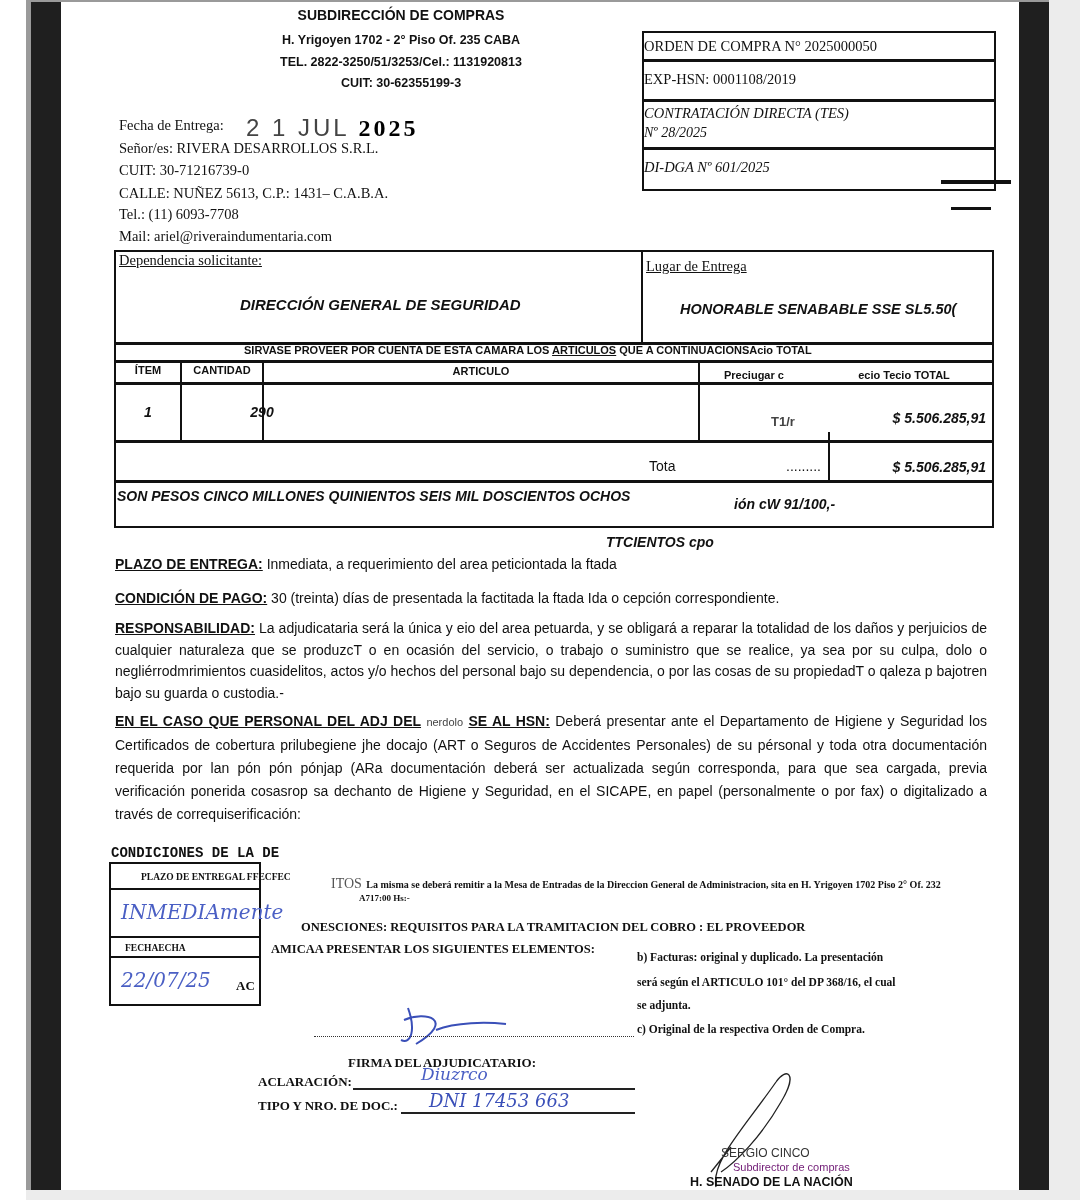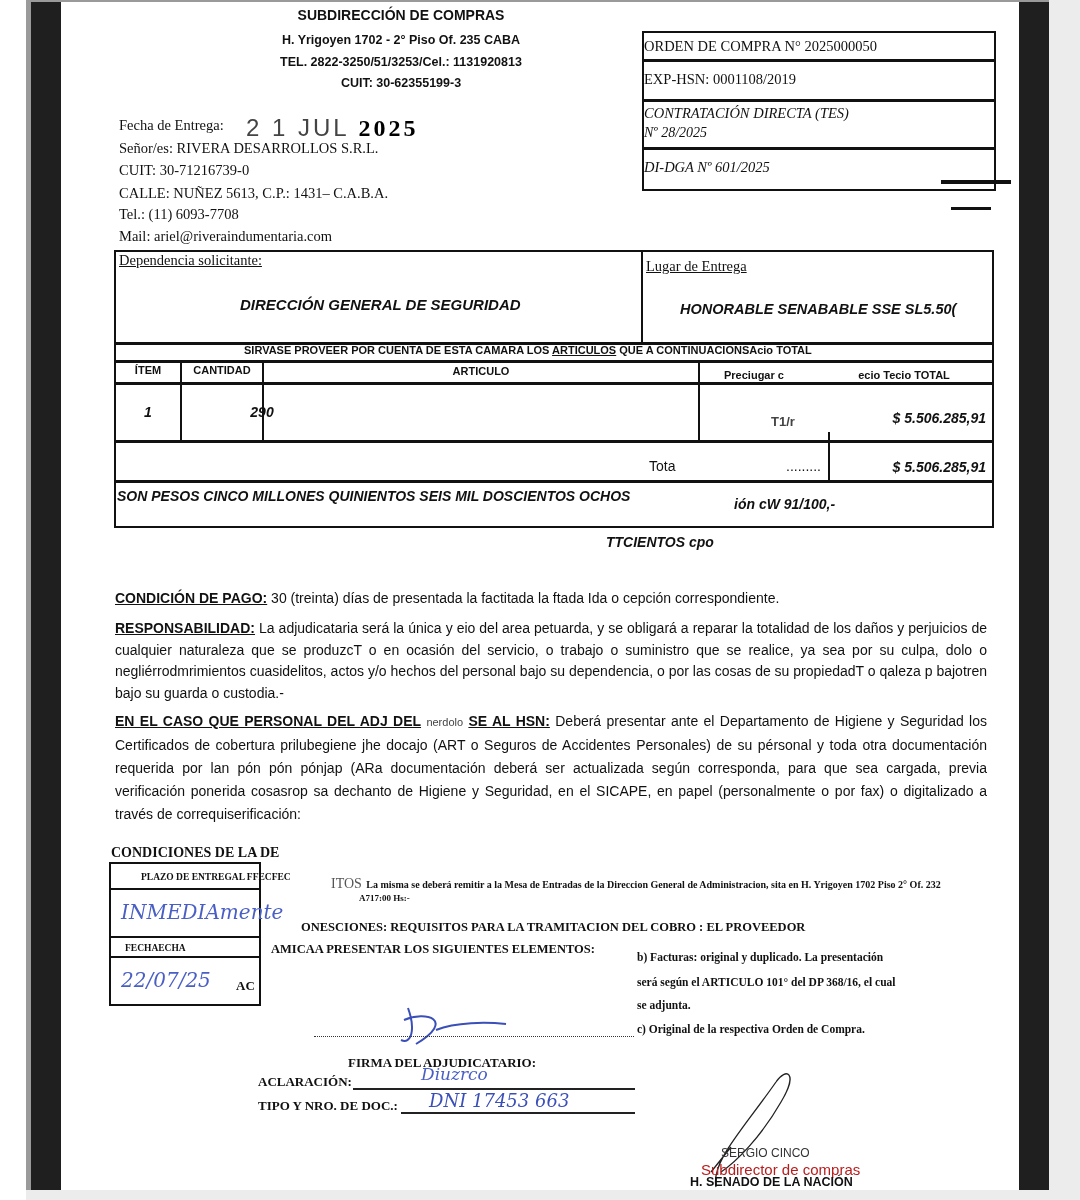--- a/index.html
+++ b/index.html
@@ -39,21 +39,21 @@
   .ulabel { font-family: "Liberation Serif", serif; font-size: 14.5px; text-decoration: underline; }
   .bi { font-weight: bold; font-style: italic; }
 
   .th { font-size: 11px; font-weight: bold; position: absolute; text-align: center; }
 
   
   .para { left: 54px; width: 872px; font-size: 14px; line-height: 21.5px; text-align: justify; }
   .para .k { font-weight: bold; text-decoration: underline; }
 
   
-  .cond-title { left: 50px; top: 843px; font-family: Liberation Serif, serif; font-size: 14px; font-weight: bold; }
+  .cond-title { left: 50px; top: 843px; font-family: Liberation Mono, monospace; font-size: 14px; font-weight: bold; }
   .cond-box { left: 48px; top: 860px; width: 148px; height: 140px; border: 2px solid #111; }
   .cond-small { font-family: "Liberation Serif", serif; font-size: 9.5px; font-weight: bold; }
   .hand { font-family: "DejaVu Serif", serif; font-style: italic; color: #4a5fc4; }
   .serif-b { font-family: "Liberation Serif", serif; font-weight: bold; }
 
   .sig-dots { left: 253px; top: 1034px; width: 320px; border-top: 1.5px dotted #333; }
   .sig-line { position: absolute; height: 1.5px; background: #222; }
 </style>
 </head>
 <body>
@@ -132,20 +132,23 @@
     <div class="abs" style="left:533px; top:206px; font-size:14px;">Tota</div>
     <div class="abs" style="left:670px; top:206px; font-size:14px;">.........</div>
     <div class="abs bi" style="left:720px; top:207px; width:150px; text-align:right; font-size:14px;">$ 5.506.285,91</div>
     <div class="line-h" style="left:0; top:228px; width:876px;"></div>
 
     <div class="abs bi" style="left:1px; top:236px; font-size:14px; white-space:nowrap;">SON PESOS CINCO MILLONES QUINIENTOS SEIS MIL DOSCIENTOS OCHOS</div>
     <div class="abs bi" style="left:618px; top:244px; font-size:14px; white-space:nowrap;">ión cW 91/100,-</div>
   </div>
   <div class="abs bi" style="left:545px; top:532px; font-size:14px;">TTCIENTOS cpo</div>
 
+  <div class="abs para" style="top:552px;">
+    <span class="k">PLAZO DE ENTREGA:</span><span> Inmediata, a requerimiento del area peticiontada la ftada</span>
+  </div>
   <div class="abs para" style="top:586px;">
     <span class="k">CONDICIÓN DE PAGO:</span><span>  30 (treinta) días de presentada la factitada la ftada Ida  o cepción correspondiente.</span>
   </div>
   <div class="abs para" style="top:616px;">
     <span class="k">RESPONSABILIDAD:</span><span> La adjudicataria será la única y eio del area petuarda, y se obligará a reparar la totalidad de los  daños  y perjuicios  de  cualquier  naturaleza  que se produzcT o                en  ocasión del servicio, o trabajo o suministro que se realice,  ya   sea  por   su culpa,  dolo  o  negliérrodmrimientos cuasidelitos,  actos y/o  hechos  del personal   bajo  su dependencia, o por las   cosas de su   propiedadT o qaleza   p bajotren bajo su  guarda  o custodia.-</span>
   </div>
   <div class="abs para" style="top:708px; line-height:23px;">
     <span class="k">EN EL CASO QUE PERSONAL DEL ADJ DEL</span>
     <span style="font-size:11px; color:#444;">nerdolo</span>
     <span class="k">SE AL HSN:</span><span> Deberá presentar ante el Departamento de Higiene y Seguridad los Certificados de cobertura prilubegiene jhe docajo (ART o Seguros de Accidentes Personales) de su pérsonal y toda otra documentación requerida por lan pón pón pónjap (ARa documentación deberá ser actualizada según corresponda, para que sea cargada, previa verificación ponerida cosasrop sa dechanto de Higiene y Seguridad, en el SICAPE, en papel (personalmente o por fax) o digitalizado a través de correquiserificación:</span>
@@ -187,16 +190,16 @@
   <div class="sig-line" style="left:292px; top:1086px; width:282px;"></div>
   <div class="abs hand" style="left:360px; top:1062px; font-size:17px;">Diuzrco</div>
   <div class="abs serif-b" style="left:197px; top:1096px; font-size:13px;">TIPO Y NRO. DE DOC.:</div>
   <div class="sig-line" style="left:340px; top:1110px; width:234px;"></div>
   <div class="abs hand" style="left:368px; top:1088px; font-size:18px; color:#3a4fb8;">DNI    17453 663</div>
 
   <svg class="abs" style="left:640px; top:1060px;" width="110" height="130">
     <path d="M15 125 C10 100, 40 70, 75 20 C85 5, 98 10, 80 40 C60 75, 35 100, 20 110 M30 85 L10 110" stroke="#222" stroke-width="1.3" fill="none"></path>
   </svg>
   <div class="abs" style="left:660px; top:1144px; font-size:12px; color:#333;">SERGIO CINCO</div>
-  <div class="abs" style="left:640px; top:1159px; font-size:15px; color:#b91c1c;">Subdirector de compras</div>
+  <div class="abs" style="left:672px; top:1159px; font-size:11px; color:#701a75;">Subdirector de compras</div>
   <div class="abs" style="left:629px; top:1173px; font-size:12.5px; font-weight:bold;">H. SENADO DE LA NACIÓN</div>
 
 </div>
 
 </body></html>

